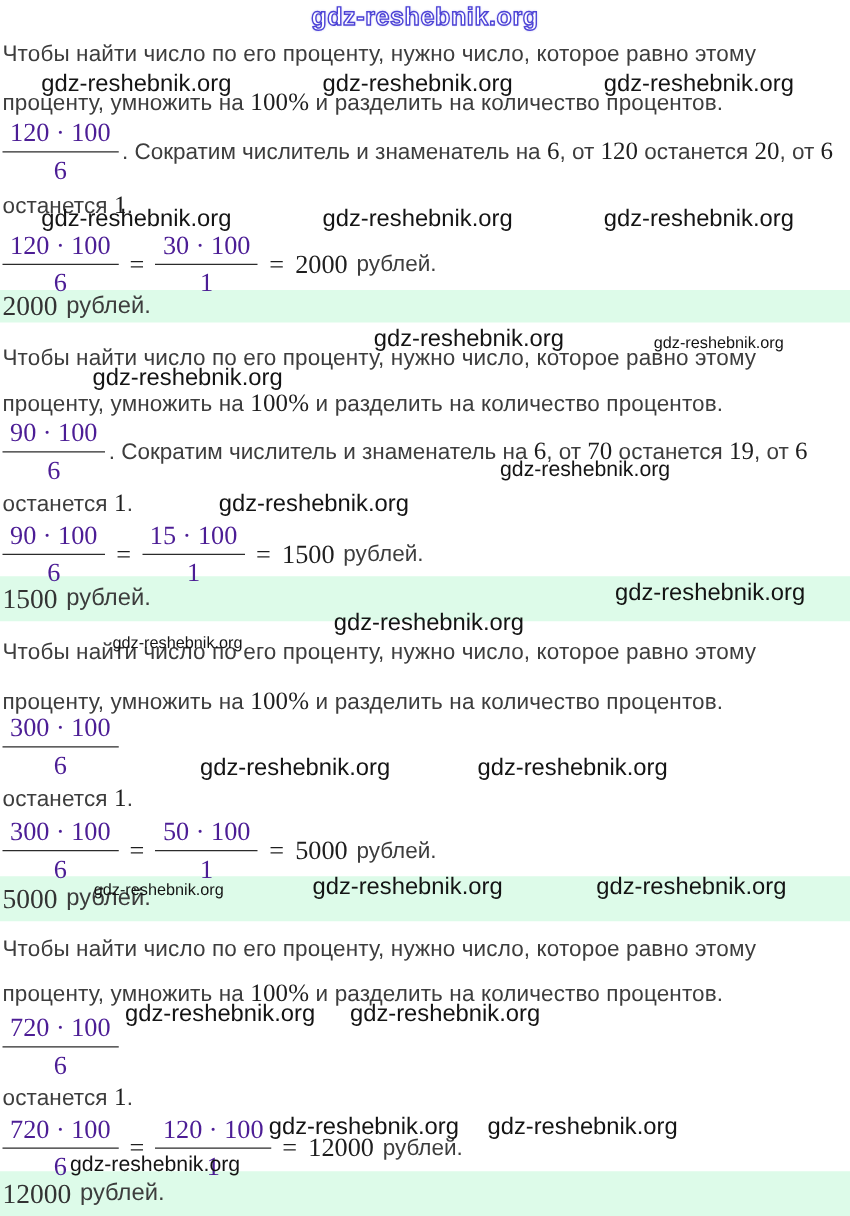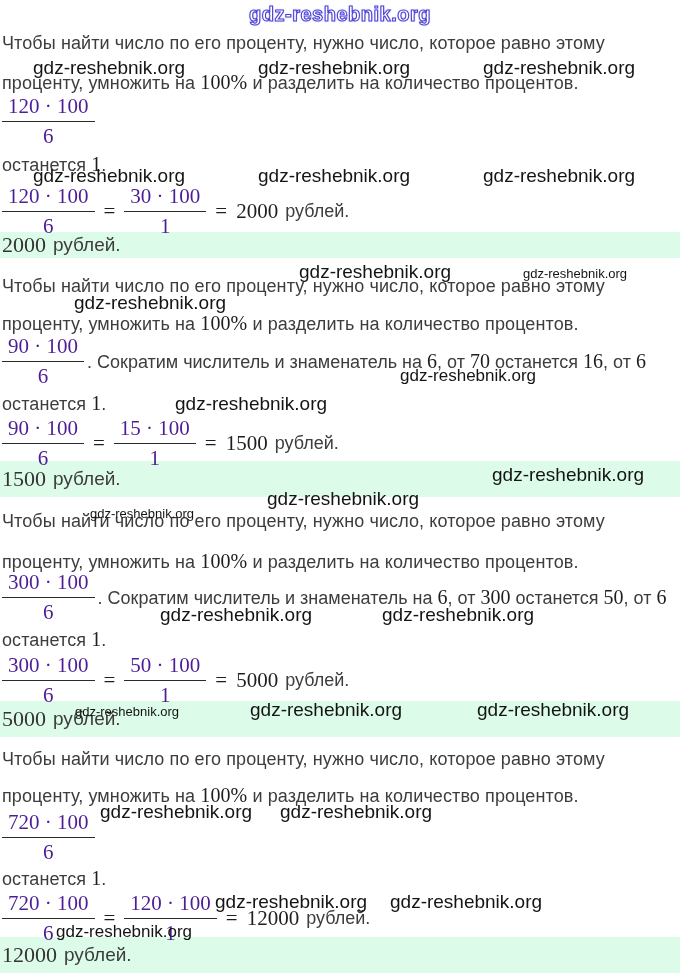--- a/index.html
+++ b/index.html
@@ -49,20 +49,21 @@
   <span class="wm" style="left:258px;top:57px">gdz-reshebnik.org</span>
   <span class="wm" style="left:483px;top:57px">gdz-reshebnik.org</span>
 
   <div class="line" style="left:2px;top:70px"><span class="t">проценту, умножить на </span><span class="m">100%</span><span class="t"> и разделить на количество процентов.</span></div>
 
   <div class="frac-row" style="left:2px;top:96px">
     <span class="frac">
         <span class="fnum">120 · 100</span>
         <span class="fden">6</span>
       </span>
+    <span class="stmt"><span class="t">. Сократим числитель и знаменатель на </span><span class="m">6</span><span class="t">, от </span><span class="m">120</span><span class="t"> останется </span><span class="m">20</span><span class="t">, от </span><span class="m">6</span></span>
   </div>
 
   <div class="line" style="left:2px;top:152px"><span class="t">останется </span><span class="m">1</span><span class="t">.</span></div>
 
   <span class="wm" style="left:33px;top:165px">gdz-reshebnik.org</span>
   <span class="wm" style="left:258px;top:165px">gdz-reshebnik.org</span>
   <span class="wm" style="left:483px;top:165px">gdz-reshebnik.org</span>
 
   <div class="eq-row" style="left:2px;top:186px">
     <span class="frac">
@@ -91,21 +92,21 @@
 
   <span class="wm" style="left:74px;top:292px">gdz-reshebnik.org</span>
 
   <div class="line" style="left:2px;top:311px"><span class="t">проценту, умножить на </span><span class="m">100%</span><span class="t"> и разделить на количество процентов.</span></div>
 
   <div class="frac-row" style="left:2px;top:336px">
     <span class="frac">
         <span class="fnum">90 · 100</span>
         <span class="fden">6</span>
       </span>
-    <span class="stmt"><span class="t">. Сократим числитель и знаменатель на </span><span class="m">6</span><span class="t">, от </span><span class="m">70</span><span class="t"> останется </span><span class="m">16</span><span class="t">, от </span><span class="m">6</span></span>
+    <span class="stmt"><span class="t">. Сократим числитель и знаменатель на </span><span class="m">6</span><span class="t">, от </span><span class="m">70</span><span class="t"> останется </span><span class="m">19</span><span class="t">, от </span><span class="m">6</span></span>
   </div>
 
   <span class="wm wm-17" style="left:400px;top:366px">gdz-reshebnik.org</span>
 
   <div class="line" style="left:2px;top:391px"><span class="t">останется </span><span class="m">1</span><span class="t">.</span></div>
 
   <span class="wm" style="left:175px;top:393px">gdz-reshebnik.org</span>
 
   <div class="eq-row" style="left:2px;top:418px">
     <span class="frac">
@@ -133,21 +134,20 @@
 
   <div class="line t" style="left:2px;top:511px">Чтобы найти число по его проценту, нужно число, которое равно этому</div>
 
   <div class="line" style="left:2px;top:549px"><span class="t">проценту, умножить на </span><span class="m">100%</span><span class="t"> и разделить на количество процентов.</span></div>
 
   <div class="frac-row" style="left:2px;top:572px">
     <span class="frac">
         <span class="fnum">300 · 100</span>
         <span class="fden">6</span>
       </span>
-    <span class="stmt"><span class="t">. Сократим числитель и знаменатель на </span><span class="m">6</span><span class="t">, от </span><span class="m">300</span><span class="t"> останется </span><span class="m">50</span><span class="t">, от </span><span class="m">6</span></span>
   </div>
 
   <span class="wm" style="left:160px;top:604px">gdz-reshebnik.org</span>
   <span class="wm" style="left:382px;top:604px">gdz-reshebnik.org</span>
 
   <div class="line" style="left:2px;top:627px"><span class="t">останется </span><span class="m">1</span><span class="t">.</span></div>
 
   <div class="eq-row" style="left:2px;top:655px">
     <span class="frac">
         <span class="fnum">300 · 100</span>

